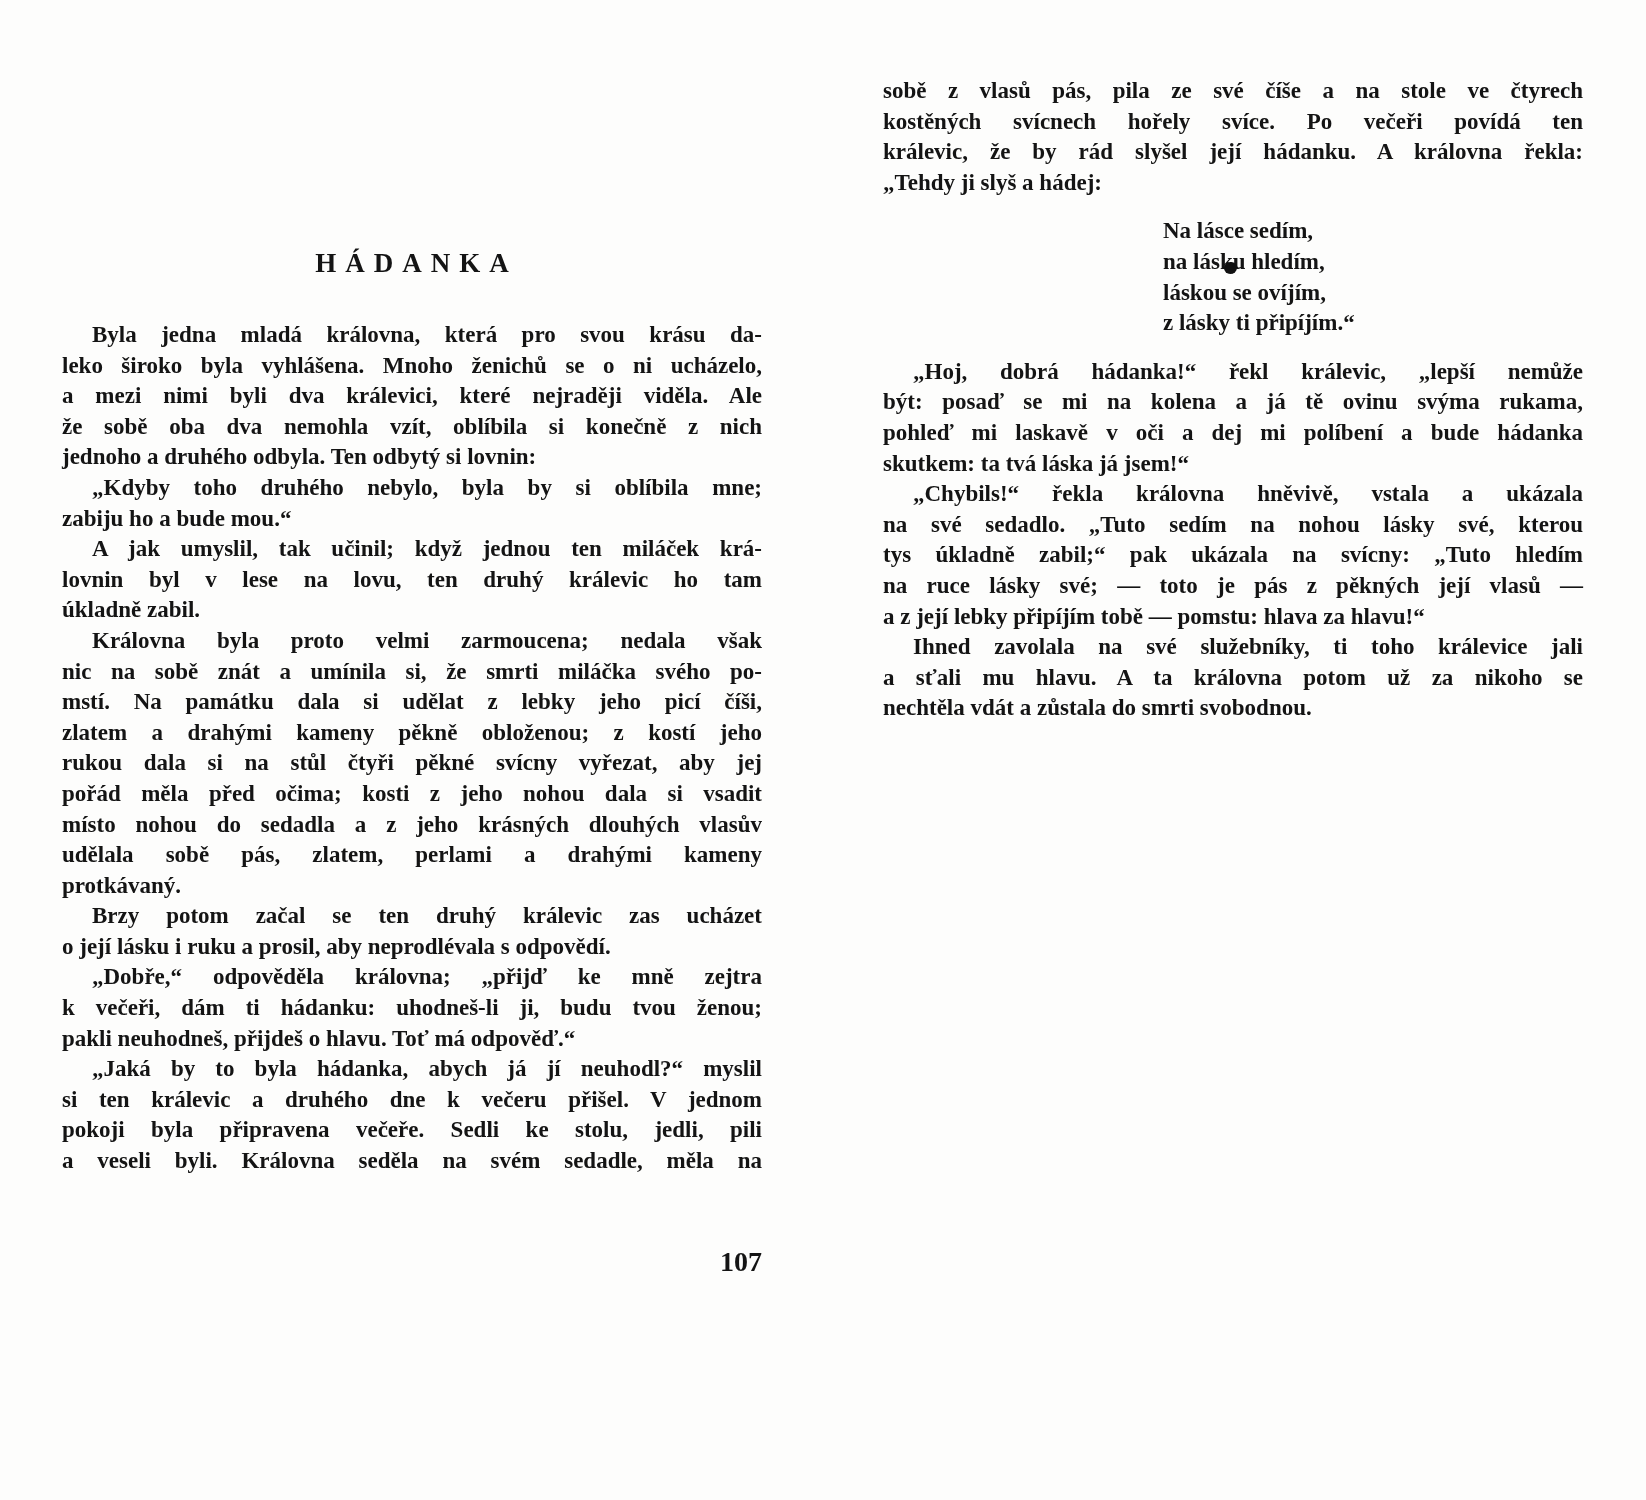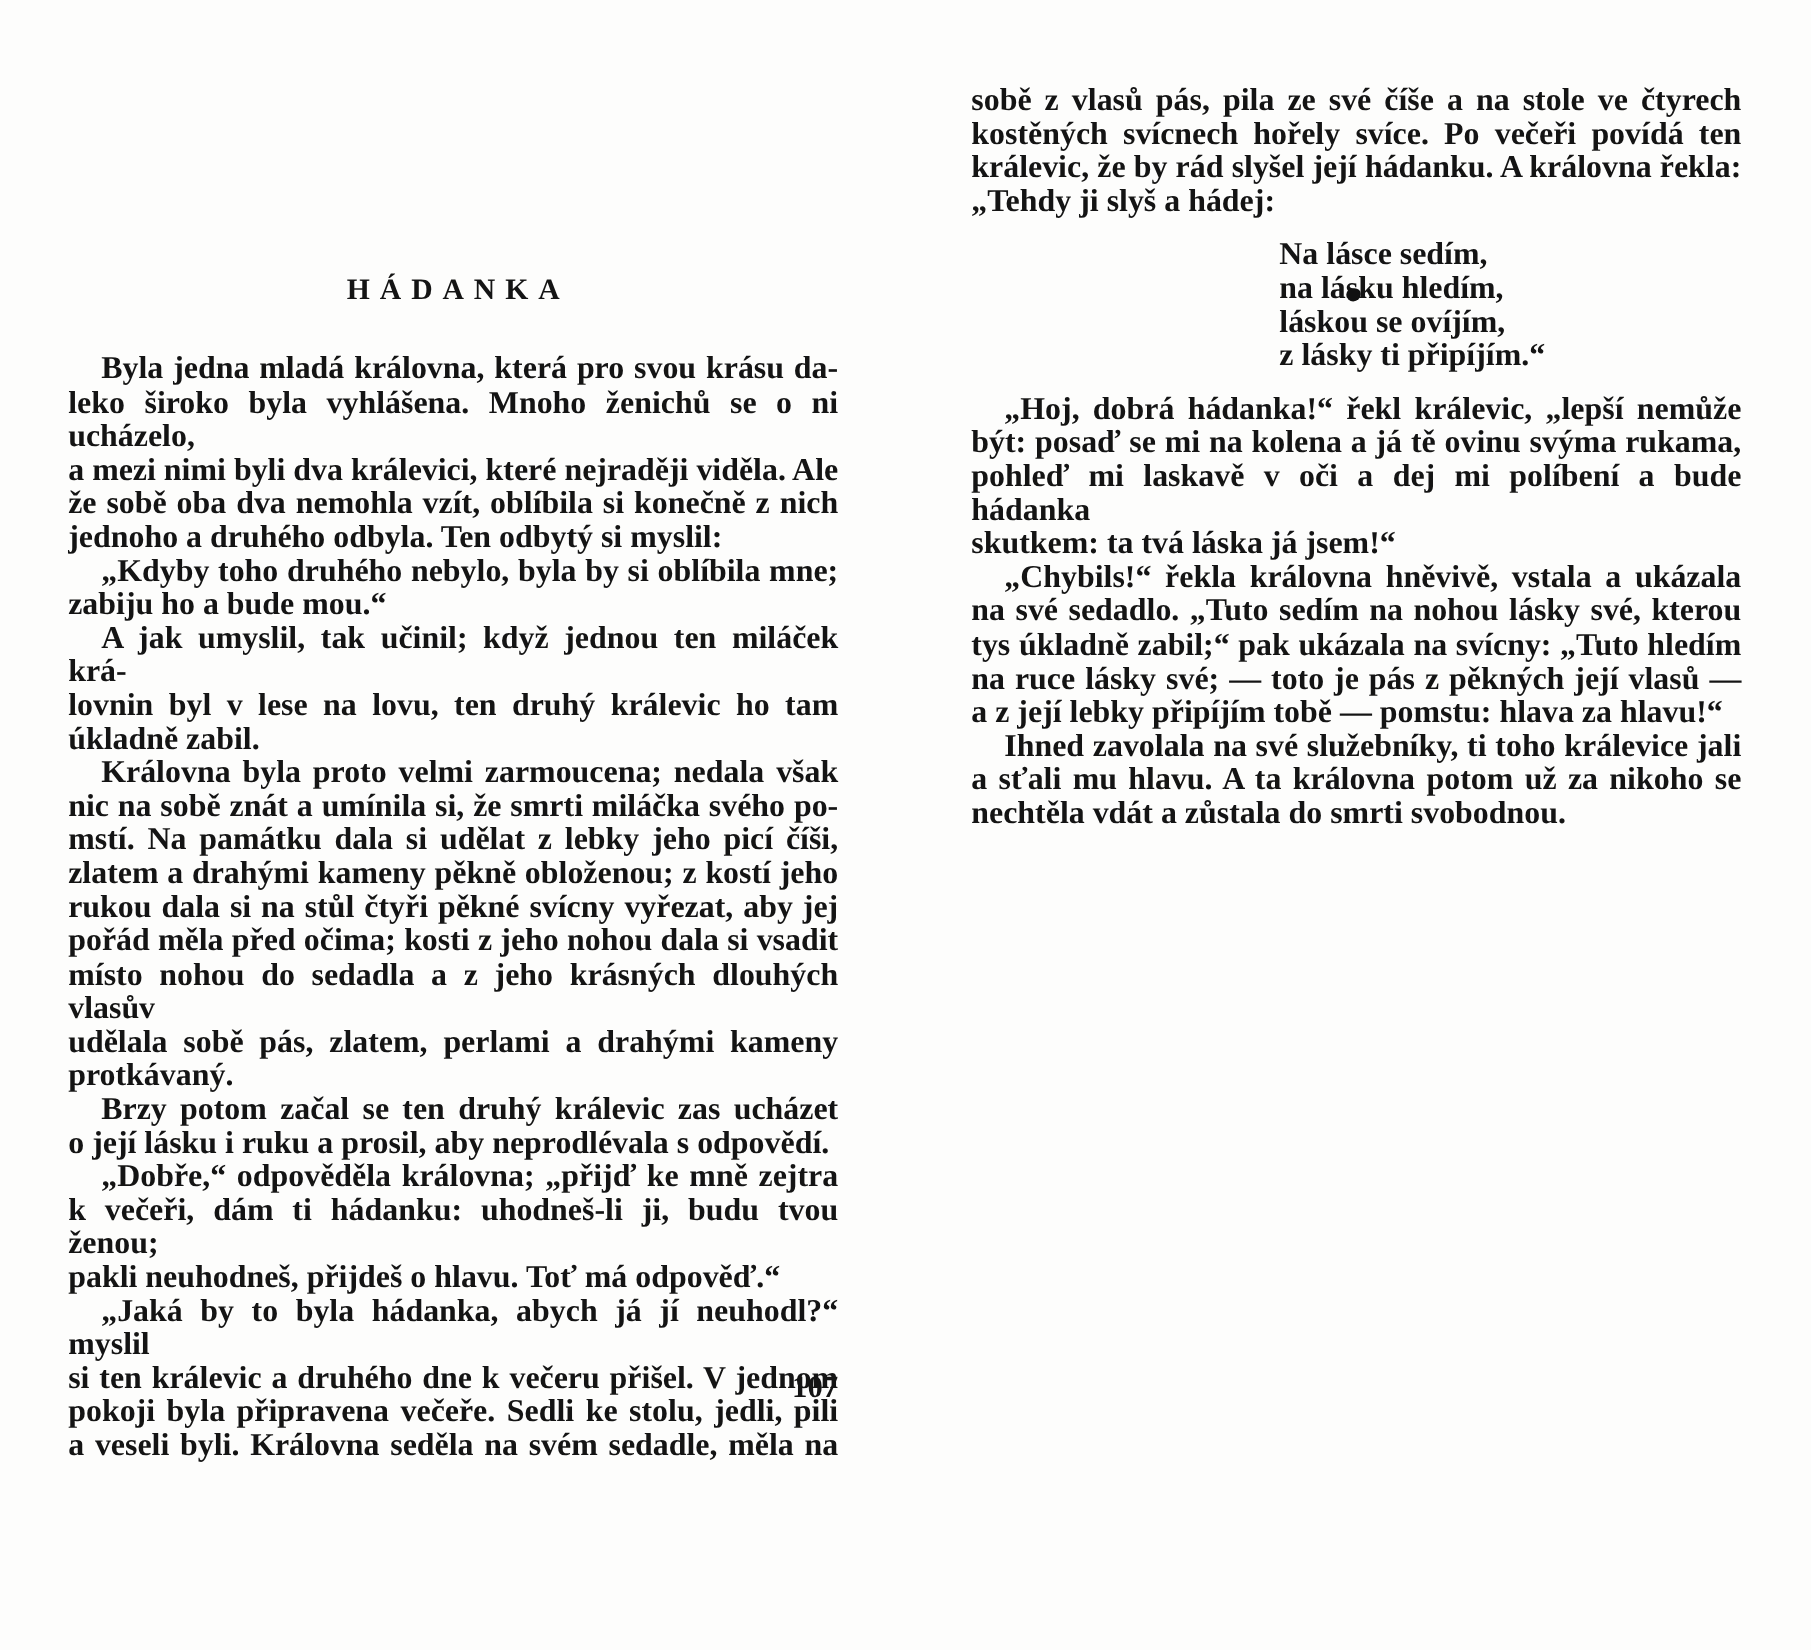--- a/index.html
+++ b/index.html
@@ -35,21 +35,21 @@
     top: 320px;
     width: 700px;
   }
   #right-text {
     position: absolute;
     left: 883px;
     top: 76px;
     width: 700px;
   }
   .body-text {
-    font-size: 29px;
+    font-size: 23px;
     line-height: 30.6px;
   }
   .para {
     margin: 0;
   }
   .line {
     text-align: justify;
     text-align-last: justify;
   }
   .line.final {
@@ -94,21 +94,21 @@
 
   <div>
     <h1 id="story-title">HÁDANKA</h1>
 
     <div id="left-text" class="body-text">
         <div class="para indent">
           <div class="line">Byla jedna mladá královna, která pro svou krásu da-</div>
           <div class="line">leko široko byla vyhlášena. Mnoho ženichů se o ni ucházelo,</div>
           <div class="line">a mezi nimi byli dva králevici, které nejraději viděla. Ale</div>
           <div class="line">že sobě oba dva nemohla vzít, oblíbila si konečně z nich</div>
-          <div class="line final">jednoho a druhého odbyla. Ten odbytý si myslil:</div>
+          <div class="line final">jednoho a druhého odbyla. Ten odbytý si lovnin:</div>
         </div>
         <div class="para indent">
           <div class="line">„Kdyby toho druhého nebylo, byla by si oblíbila mne;</div>
           <div class="line final">zabiju ho a bude mou.“</div>
         </div>
         <div class="para indent">
           <div class="line">A jak umyslil, tak učinil; když jednou ten miláček krá-</div>
           <div class="line">lovnin byl v lese na lovu, ten druhý králevic ho tam</div>
           <div class="line final">úkladně zabil.</div>
         </div>

